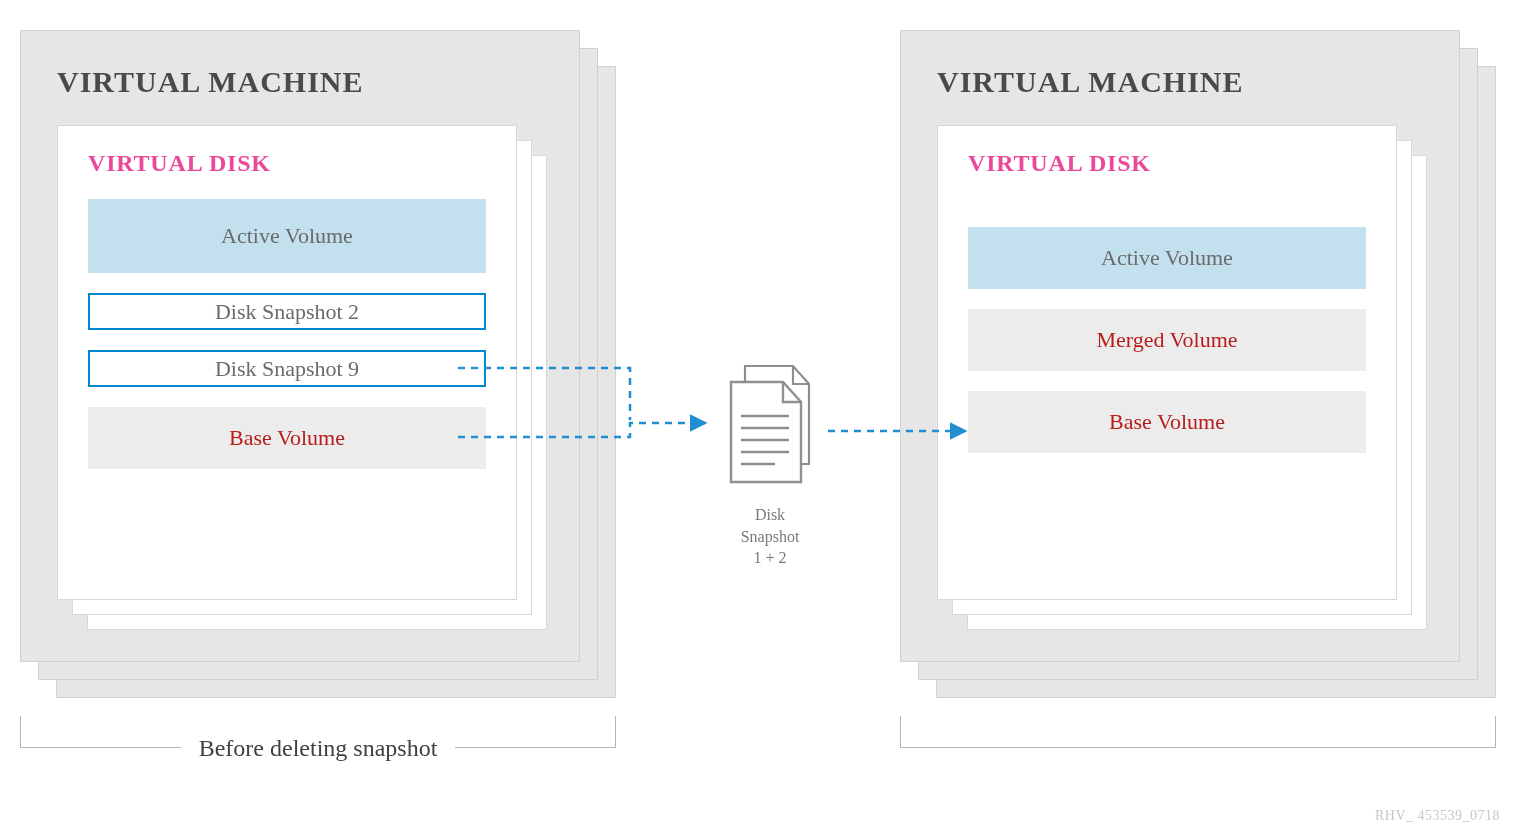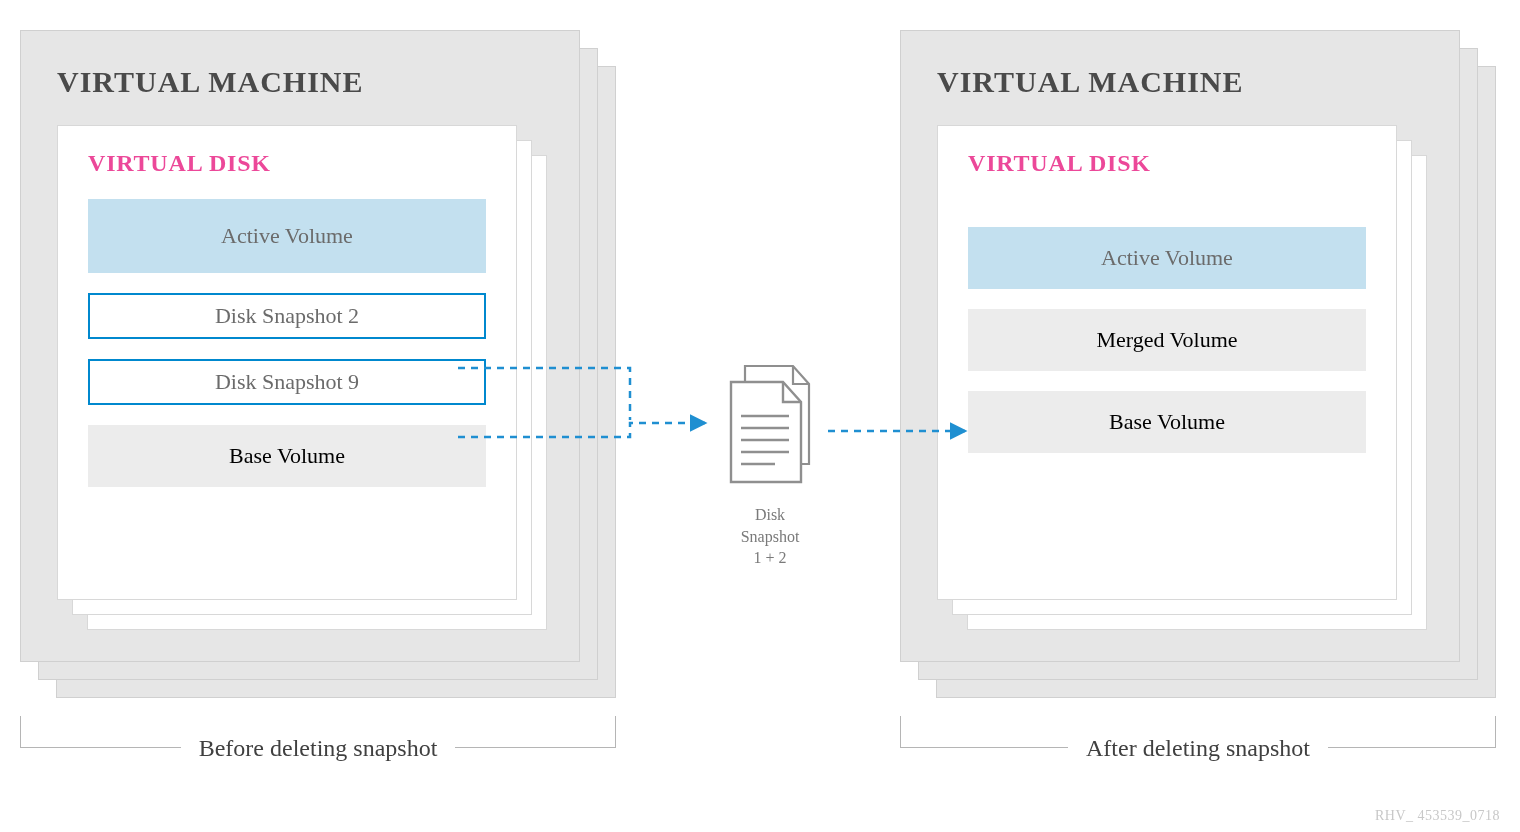--- a/index.html
+++ b/index.html
@@ -77,25 +77,25 @@
   }
   .vol.active {
     background: #c3e0ef;
     color: #6b6b6b;
   }
   .vol.active.tall { height: 74px; }
   .vol.snapshot {
     background: #ffffff;
     border: 2px solid #0088ce;
     color: #6b6b6b;
-    height: 46px;
+    height: 37px;
   }
   .vol.base {
     background: #ececec;
-    color: #000000;
+    color: #b91c1c;
   }
   
   .bracket-caption {
     position: absolute;
     display: flex;
     align-items: flex-end;
     justify-content: center;
     color: #404040;
     font-size: 24px;
   }
@@ -227,19 +227,16 @@
 
     <path d="M 828 431 L 965 431" fill="none" stroke="#1f8fd1" stroke-width="2.5" stroke-dasharray="7 6" marker-end="url(#arrow)"></path>
   </svg>
 
   <div class="bracket" style="left:20px; top:716px; width:596px; height:32px;"></div>
   <div class="bracket-caption" style="left:20px; top:735px; width:596px;">
     <span class="caption-text">Before deleting snapshot</span>
   </div>
 
   <div class="bracket" style="left:900px; top:716px; width:596px; height:32px;"></div>
-  <div class="bracket-caption" style="left:900px; top:735px; width:596px;">
-    <span class="caption-text">After deleting snapshot</span>
-  </div>
 
   <div class="footer-id">RHV_ 453539_0718</div>
 
 </div>
 
 </body></html>

